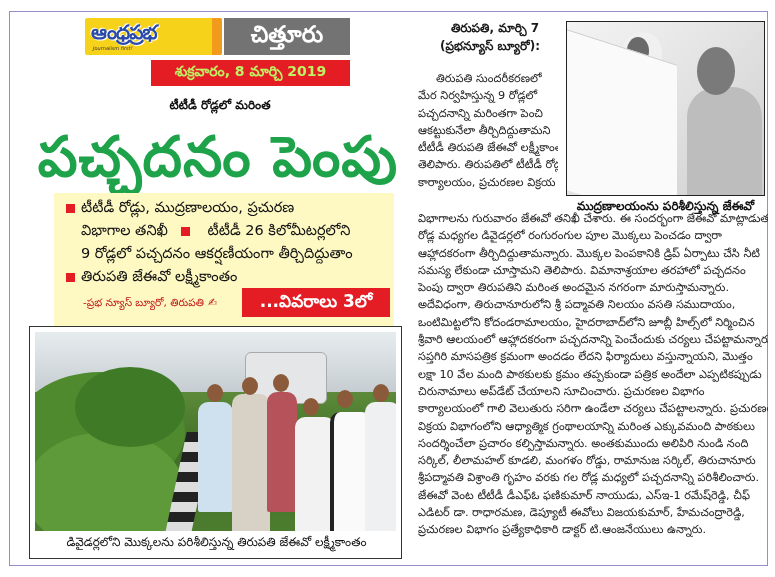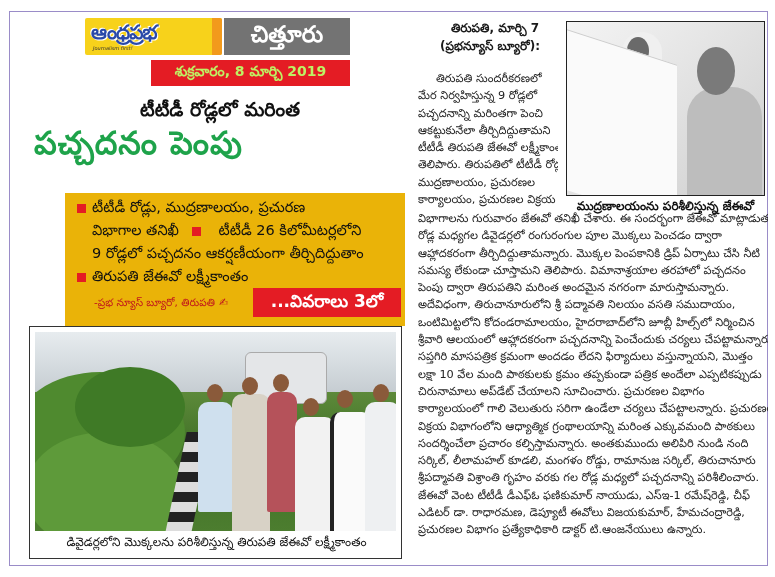--- a/index.html
+++ b/index.html
@@ -14,25 +14,25 @@
           color: #2a4aa8; letter-spacing: -1px; text-shadow: 1px 1px 0 #ffffff, -1px -1px 0 #ffffff; }
   .logo .tagline { position: absolute; left: 8px; top: 27px; font-size: 5px; color: #333; font-style: italic; }
   .logo .stripe { position: absolute; right: 0; top: 0; width: 10px; height: 37px; background: #f29a1c; }
   .edition { position: absolute; left: 224px; top: 18px; width: 126px; height: 37px;
              background: #737373; color: #fff; font-size: 23px; font-weight: bold;
              display: flex; align-items: center; justify-content: center; }
   .dateline { position: absolute; left: 151px; top: 60px; width: 199px; height: 26px;
               background: #e41c24; color: #bef264; font-size: 14px; font-weight: bold;
               display: flex; align-items: center; justify-content: center; }
   .kicker { position: absolute; left: 30px; top: 98px; width: 380px; text-align: center;
-            font-size: 19px; font-weight: bold; color: #111; }
-  .headline { position: absolute; left: 34px; top: 124px; width: 380px; text-align: left;
-              font-size: 32px; font-weight: bold; color: #1ea34a; letter-spacing: 1px; }
-  .highlights { position: absolute; left: 65px; top: 193px; width: 340px; height: 133px;
-                background: #eab308; }
+            font-size: 12px; font-weight: bold; color: #111; }
+  .headline { position: absolute; left: 28px; top: 124px; width: 380px; text-align: center;
+              font-size: 56px; font-weight: bold; color: #1ea34a; letter-spacing: 1px; }
+  .highlights { position: absolute; left: 54px; top: 193px; width: 340px; height: 133px;
+                background: #fef9c3; }
   .hl-line { position: absolute; left: 12px; font-size: 14.5px; color: #111; white-space: nowrap; }
   .bullet { display: inline-block; width: 9px; height: 9px; background: #e41c24; margin-right: 6px; vertical-align: middle; }
   .byline { position: absolute; left: 29px; top: 103px; font-size: 10.5px; color: #c0161d; }
   .pen { display: inline-block; margin-left: 4px; color: #c0161d; font-size: 11px; }
   .more { position: absolute; left: 188px; top: 95px; width: 148px; height: 29px; background: #e41c24;
           color: #fff; font-size: 17px; font-weight: bold; display: flex; align-items: center; justify-content: center; }
   
   .photo-box { position: absolute; left: 29px; top: 326px; width: 373px; height: 233px;
                border: 1px solid #333; box-sizing: border-box; background: #fff; padding-left: 48px; }
   .photo { position: absolute; left: 5px; top: 5px; width: 361px; height: 199px; overflow: hidden;
@@ -126,21 +126,20 @@
 <div class="place">తిరుపతి, మార్చి 7</div>
 <div class="bureau">(ప్రభన్యూస్ బ్యూరో):</div>
 
 <div class="body-narrow">
   <p class="indent">తిరుపతి సుందరీకరణలో</p>
   <p>మేర నిర్వహిస్తున్న 9 రోడ్లలో</p>
   <p>పచ్చదనాన్ని మరింతగా పెంచి</p>
   <p>ఆకట్టుకునేలా తీర్చిదిద్దుతామని</p>
   <p>టీటీడీ తిరుపతి జేఈవో లక్ష్మీకాంతం</p>
   <p>తెలిపారు. తిరుపతిలో టీటీడీ రోడ్లు,</p>
-  <p>ముద్రణాలయం,       ప్రచురణల</p>
   <p>కార్యాలయం, ప్రచురణల విక్రయ</p>
 </div>
 
 <div class="photo2-box">
   <div class="man1"></div>
   <div class="man1h"></div>
   <div class="man2"></div>
   <div class="man2h"></div>
   <div class="sheet"></div>
 </div>

